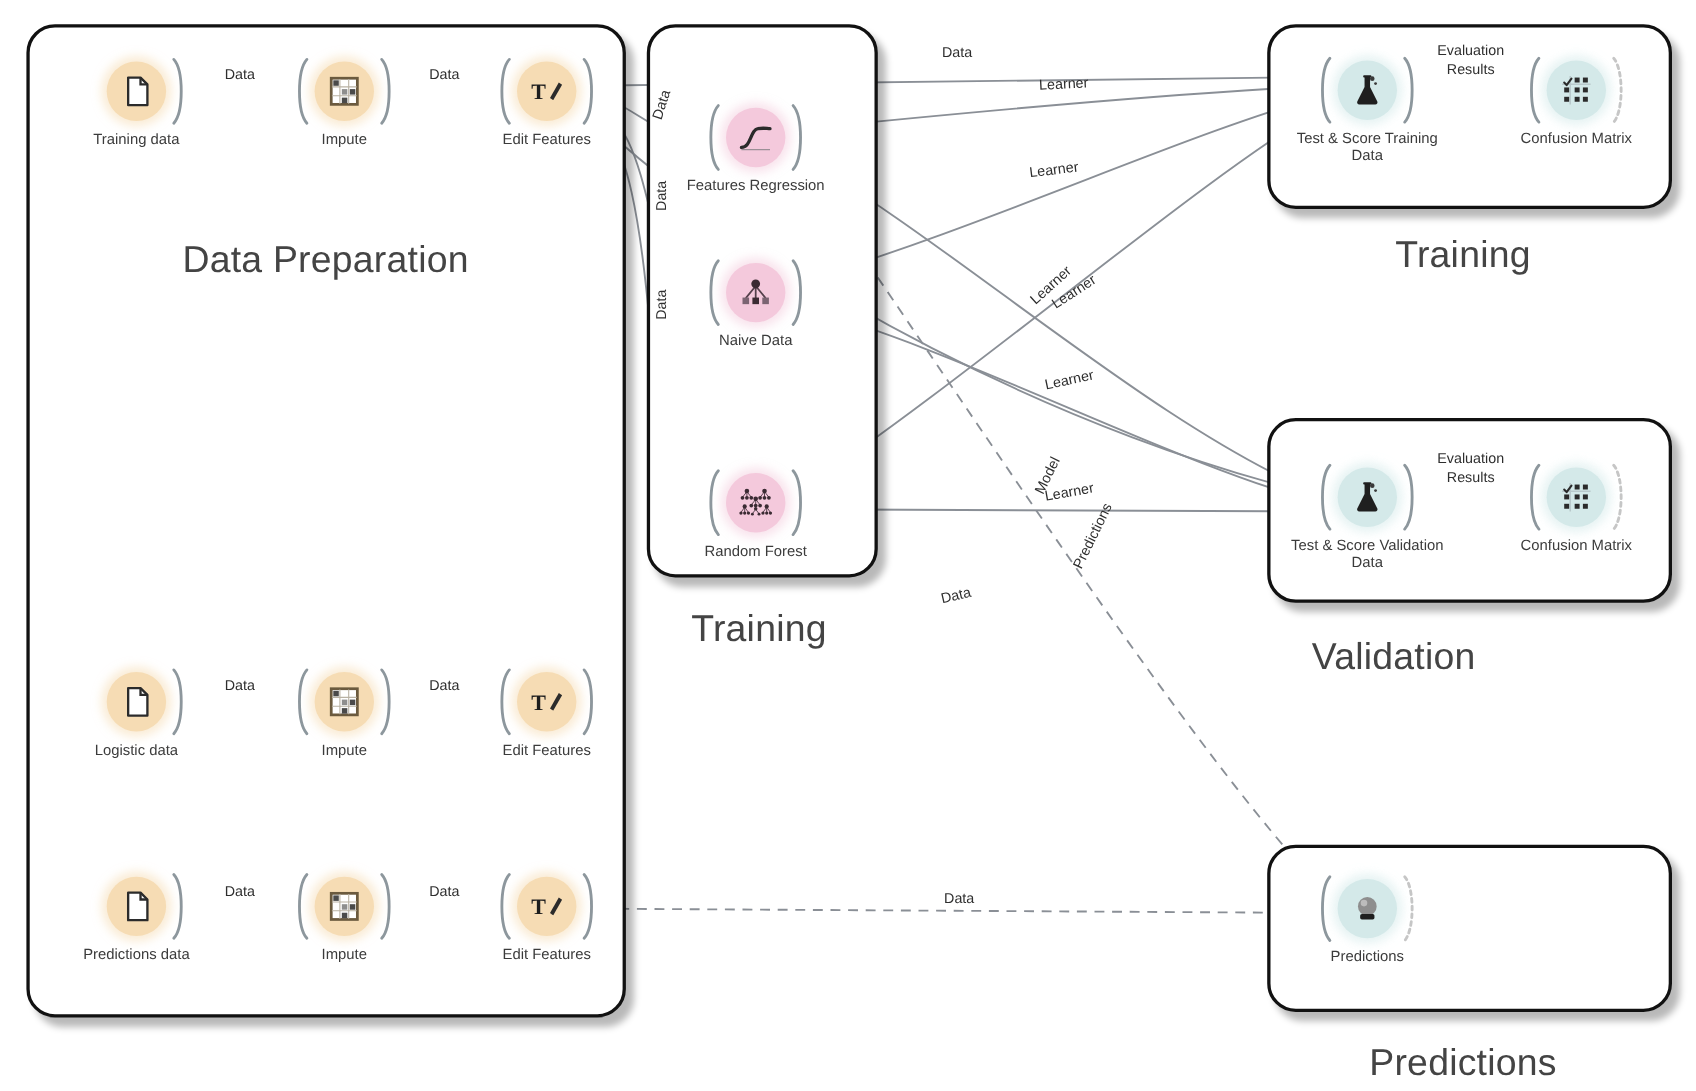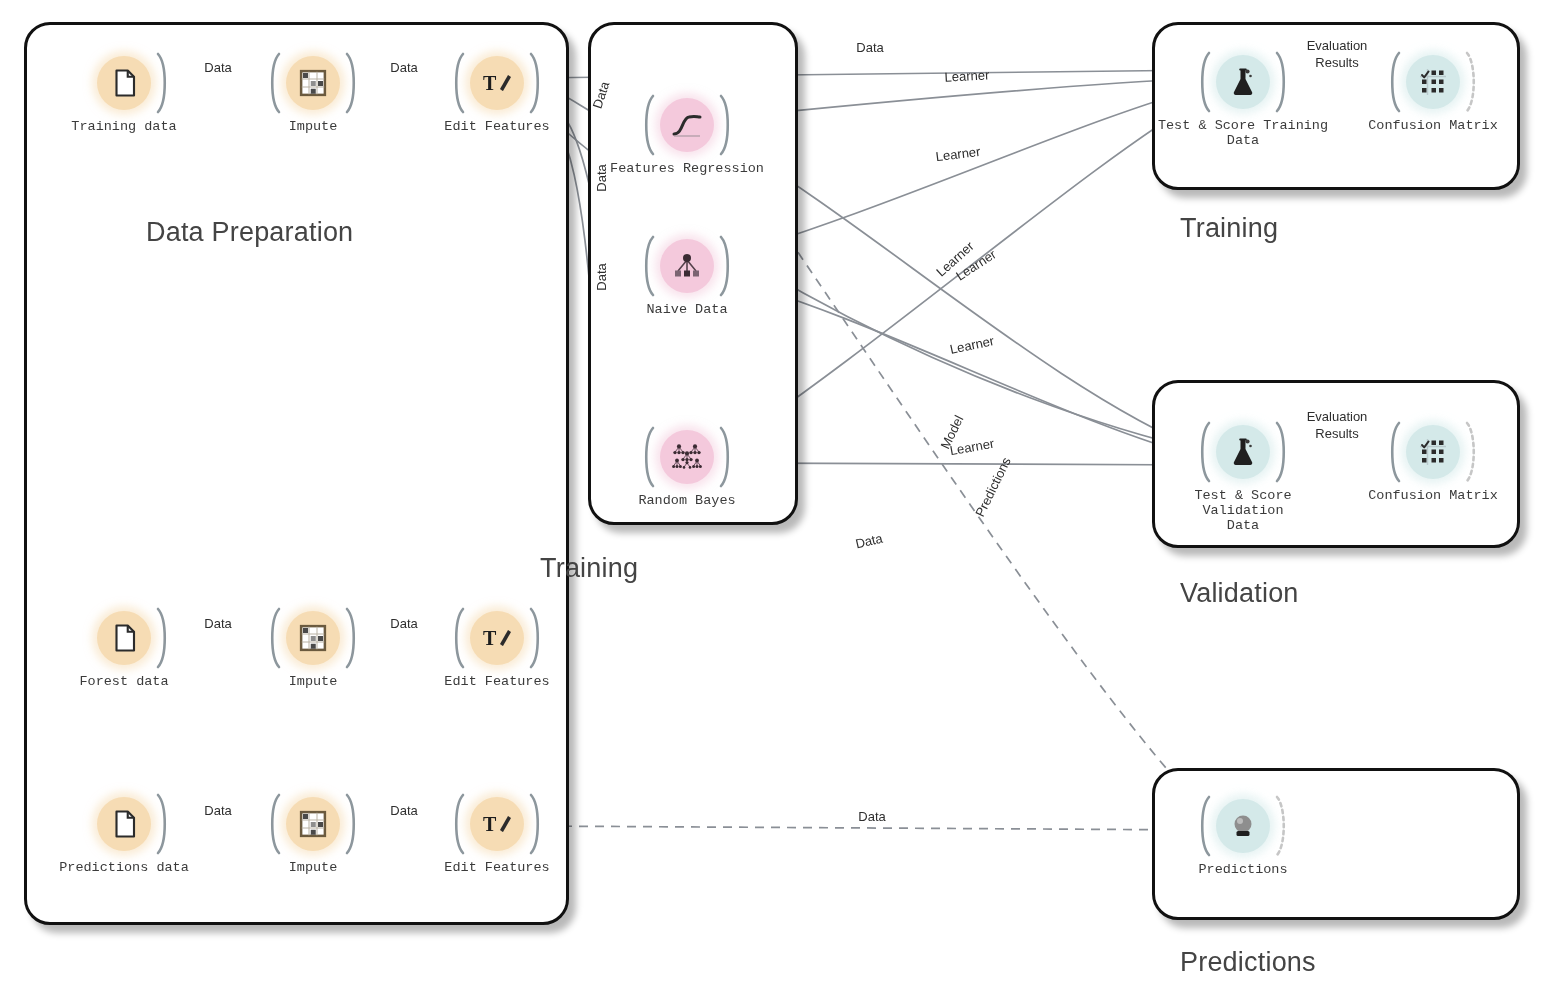--- a/index.html
+++ b/index.html
@@ -15,24 +15,25 @@
   .group{
     position:absolute;
     background:#ffffff;
     border:3px solid #111111;
     border-radius:26px;
     box-shadow:7px 8px 7px rgba(0,0,0,0.28);
     box-sizing:border-box;
   }
   .group-title{
     position:absolute;
-    font-size:27px;
+    font-size:34px;
     color:#444444;
     letter-spacing:0.2px;
     white-space:nowrap;
+    text-align:center;
   }
 
   
   .node{position:absolute;width:0;height:0;}
   .node .disc{
     position:absolute;
     left:-27px;top:-27px;
     width:54px;height:54px;
     border-radius:50%;
     display:flex;align-items:center;justify-content:center;
@@ -41,21 +42,20 @@
   .node .disc.model  {background:#f4c9dc;box-shadow:0 0 9px 5px rgba(244,201,220,0.5);}
   .node .disc.eval   {background:#d4e9e9;box-shadow:0 0 9px 5px rgba(212,233,233,0.55);}
   .node .caption{
     position:absolute;
     top:36px;left:-90px;width:180px;
     text-align:center;
     font-size:13.5px;
     color:#3b3b3b;
     line-height:15px;
     white-space:pre-line;
-    font-family:Liberation Mono, monospace;
   }
   
   .brk{position:absolute;top:-31px;width:16px;height:62px;pointer-events:none;}
   .brk.in{left:-47px;}
   .brk.out{left:31px;}
 
   
   .elabel{
     position:absolute;
     font-size:13px;
@@ -110,21 +110,21 @@
   </svg>
 
   <div id="groups-layer">
       <div class="group" style="left: 24px; top: 22px; width: 545px; height: 903px;"></div>
       <div class="group-title" style="left: 146px; top: 217px; width: 300px;">Data Preparation</div>
       <div class="group" style="left: 588px; top: 22px; width: 210px; height: 503px;"></div>
       <div class="group-title" style="left: 540px; top: 553px; width: 300px;">Training</div>
       <div class="group" style="left: 1152px; top: 22px; width: 368px; height: 168px;"></div>
       <div class="group-title" style="left: 1180px; top: 213px; width: 300px;">Training</div>
       <div class="group" style="left: 1152px; top: 380px; width: 368px; height: 168px;"></div>
-      <div class="group-title" style="left: 1180px; top: 578px; width: 300px;">Validation</div>
+      <div class="group-title" style="left: 1117px; top: 578px; width: 300px;">Validation</div>
       <div class="group" style="left: 1152px; top: 768px; width: 368px; height: 152px;"></div>
       <div class="group-title" style="left: 1180px; top: 947px; width: 300px;">Predictions</div>
     </div>
 
   <div id="nodes-layer">
       <div class="node" style="left: 124px; top: 83px;">
         <div class="brk out"><svg viewBox="0 0 16 62" width="16" height="62">
             <path d="M3 2 C12 12 12 50 3 60" fill="none" stroke="#8d979d" stroke-width="2.6" stroke-linecap="round"></path>
           </svg></div>
         <div class="disc data">
@@ -177,21 +177,21 @@
       <div class="node" style="left: 124px; top: 638px;">
         <div class="brk out"><svg viewBox="0 0 16 62" width="16" height="62">
             <path d="M3 2 C12 12 12 50 3 60" fill="none" stroke="#8d979d" stroke-width="2.6" stroke-linecap="round"></path>
           </svg></div>
         <div class="disc data">
           <svg width="30" height="30" viewBox="0 0 24 24">
             <path d="M6 2 h9 l5 5 v15 h-14 z" fill="#ffffff" stroke="#2b2b2b" stroke-width="1.7" stroke-linejoin="round"></path>
             <path d="M15 2 v5 h5" fill="none" stroke="#2b2b2b" stroke-width="1.7"></path>
           </svg>
         </div>
-        <div class="caption">Forest data</div>
+        <div class="caption">Logistic data</div>
       </div>
       <div class="node" style="left: 313px; top: 638px;">
         <div class="brk in"><svg viewBox="0 0 16 62" width="16" height="62">
             <path d="M13 2 C4 12 4 50 13 60" fill="none" stroke="#8d979d" stroke-width="2.6" stroke-linecap="round"></path>
           </svg></div>
         <div class="brk out"><svg viewBox="0 0 16 62" width="16" height="62">
             <path d="M3 2 C12 12 12 50 3 60" fill="none" stroke="#8d979d" stroke-width="2.6" stroke-linecap="round"></path>
           </svg></div>
         <div class="disc data">
           <svg width="30" height="30" viewBox="0 0 24 24">
@@ -348,21 +348,21 @@
         <circle cx="26" cy="17.4" r="1.9"></circle>
               <circle cx="22.6" cy="23.4" r="1.5"></circle>
               <circle cx="26" cy="23.4" r="1.5"></circle>
               <circle cx="29.4" cy="23.4" r="1.5"></circle>
         <circle cx="16" cy="19.6" r="1.6"></circle>
               <circle cx="13" cy="24.4" r="1.3"></circle>
               <circle cx="19" cy="24.4" r="1.3"></circle>
         </g>
           </svg>
         </div>
-        <div class="caption">Random Bayes</div>
+        <div class="caption">Random Forest</div>
       </div>
       <div class="node" style="left: 1243px; top: 82px;">
         <div class="brk in"><svg viewBox="0 0 16 62" width="16" height="62">
             <path d="M13 2 C4 12 4 50 13 60" fill="none" stroke="#8d979d" stroke-width="2.6" stroke-linecap="round"></path>
           </svg></div>
         <div class="brk out"><svg viewBox="0 0 16 62" width="16" height="62">
             <path d="M3 2 C12 12 12 50 3 60" fill="none" stroke="#8d979d" stroke-width="2.6" stroke-linecap="round"></path>
           </svg></div>
         <div class="disc eval">
           <svg width="28" height="30" viewBox="0 0 28 30">

